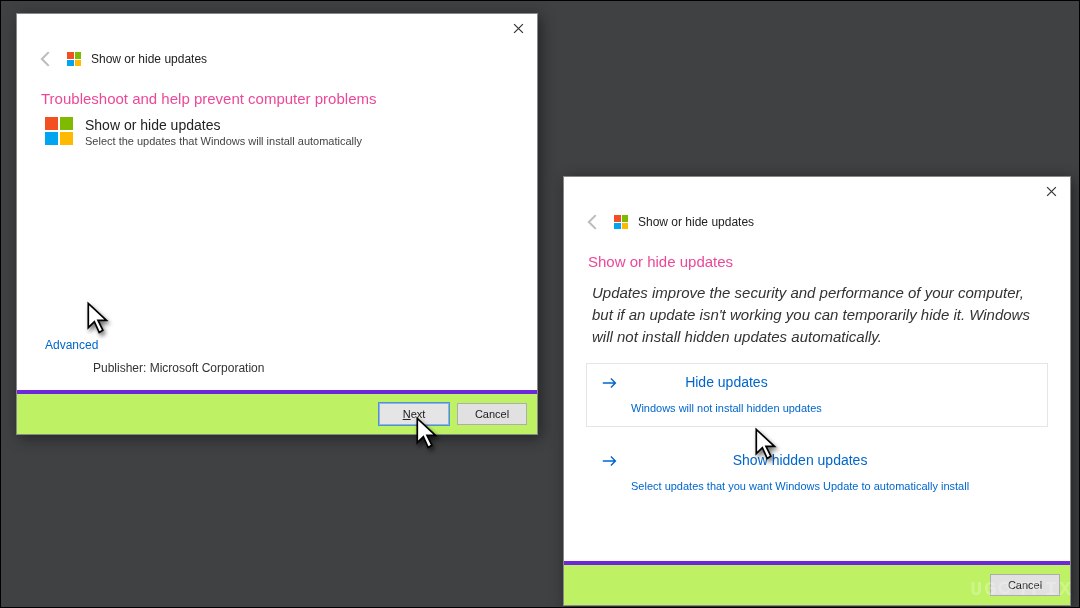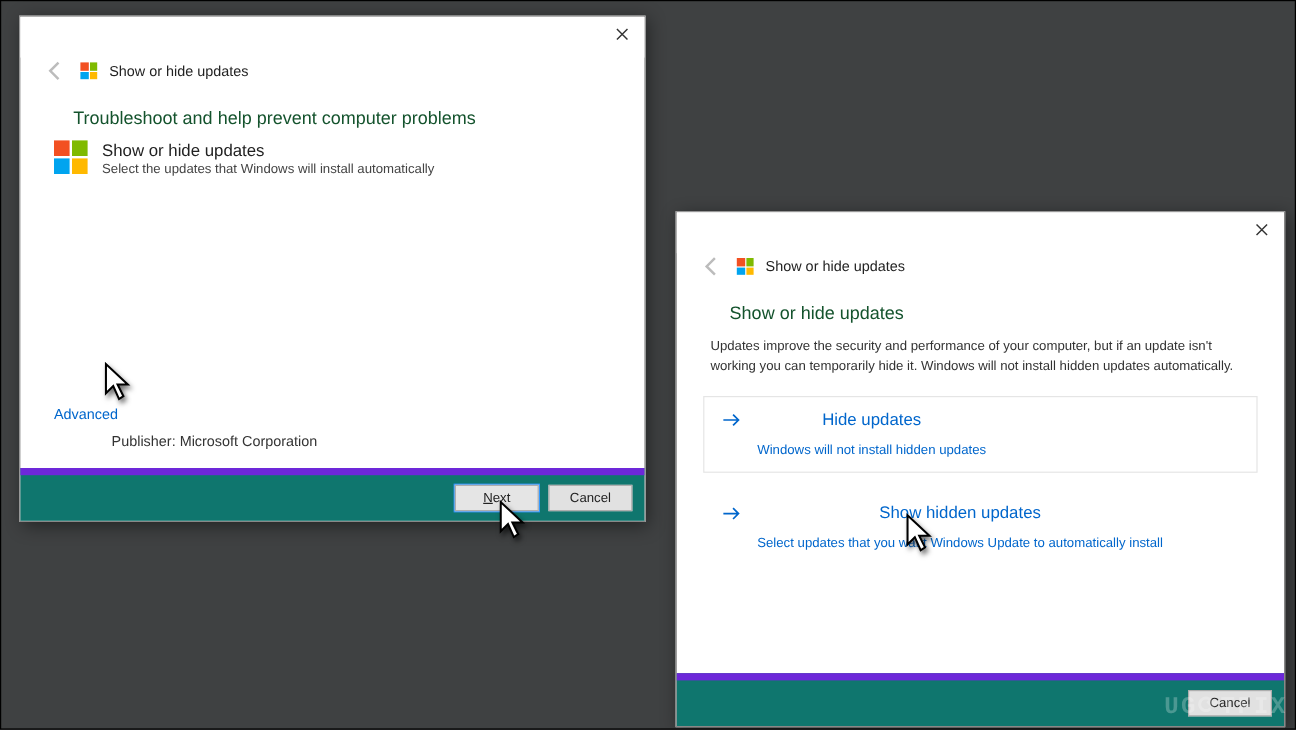--- a/index.html
+++ b/index.html
@@ -32,42 +32,42 @@
     .close-btn svg { width: 11px; height: 11px; }
     .headrow {
       display:flex; align-items:center; gap:10px; padding: 0 18px 8px 18px;
     }
     .back-arrow { width:22px; height:22px; display:flex; align-items:center; justify-content:center; color:#b0b0b0; }
     .ms-logo { width:14px; height:14px; display:grid; grid-template-columns:1fr 1fr; grid-template-rows:1fr 1fr; gap:1px; }
     .ms-logo.big { width:28px; height:28px; gap:2px; }
     .ms-logo .q1{background:#f25022;} .ms-logo .q2{background:#7fba00;}
     .ms-logo .q3{background:#00a4ef;} .ms-logo .q4{background:#ffb900;}
     .wiz-title { color:#222; font-size:12px; }
-    .heading { color:#14532d; font-size:15px; padding: 12px 28px 2px 44px; }
+    .heading { color:#ec4899; font-size:15px; padding: 12px 28px 2px 24px; }
     .logo-block { display:flex; gap:12px; padding: 8px 28px 0 28px; align-items:flex-start; }
     .logo-block .txt .t { color:#222; font-size:14px; }
     .logo-block .txt .s { color:#444; font-size:11px; margin-top:2px; }
     .filler { flex:1; }
     .links { padding: 0 28px 10px 28px; line-height: 1.9; }
     .links .lnk { color:#0066cc; font-size:12px; cursor:pointer; display:inline-block; }
     .links .plain { color:#333; font-size:12px;margin-left:48px; }
     .footer {
-      background:#0f766e; border-top:6px solid #6d28d9;
+      background:#bef264; border-top:4px solid #6d28d9;
       height: 44px; display:flex; align-items:center; justify-content:flex-end;
       gap:8px; padding-right:10px;
     }
     .btn {
       min-width:70px; height:22px; padding:0 10px;
       background:#e1e1e1; border:1px solid #adadad;
       font-size:11px; color:#222; display:flex; align-items:center; justify-content:center;
       cursor:pointer;
     }
     .btn.primary { background:#e5e5e5; box-shadow: 0 0 0 1px #3399ff; }
     .btn .u { text-decoration: underline; }
-    .desc { padding: 10px 28px 0 28px; color:#333; font-size:11px; line-height:1.45; }
+    .desc { padding: 10px 28px 0 28px; color:#333; font-size:15px; line-height:1.45;font-style:italic; }
     .options { padding: 16px 22px 0 22px; display:flex; flex-direction:column; gap:14px;text-align:center; }
     .option {
       border:1px solid #e5e5e5; padding:10px 14px 12px 14px;
       display:flex; gap:12px; align-items:flex-start; cursor:pointer;
     }
     .option .arr { color:#0066cc; margin-top:2px; }
     .option .arr svg{ width:18px; height:14px; }
     .option .ot { color:#0066cc; font-size:14px; }
     .option .od { color:#0066cc; font-size:11px; margin-top:12px; }
     .cursor { position:absolute; filter: drop-shadow(2px 3px 2px rgba(0,0,0,.55)); pointer-events:none; }

